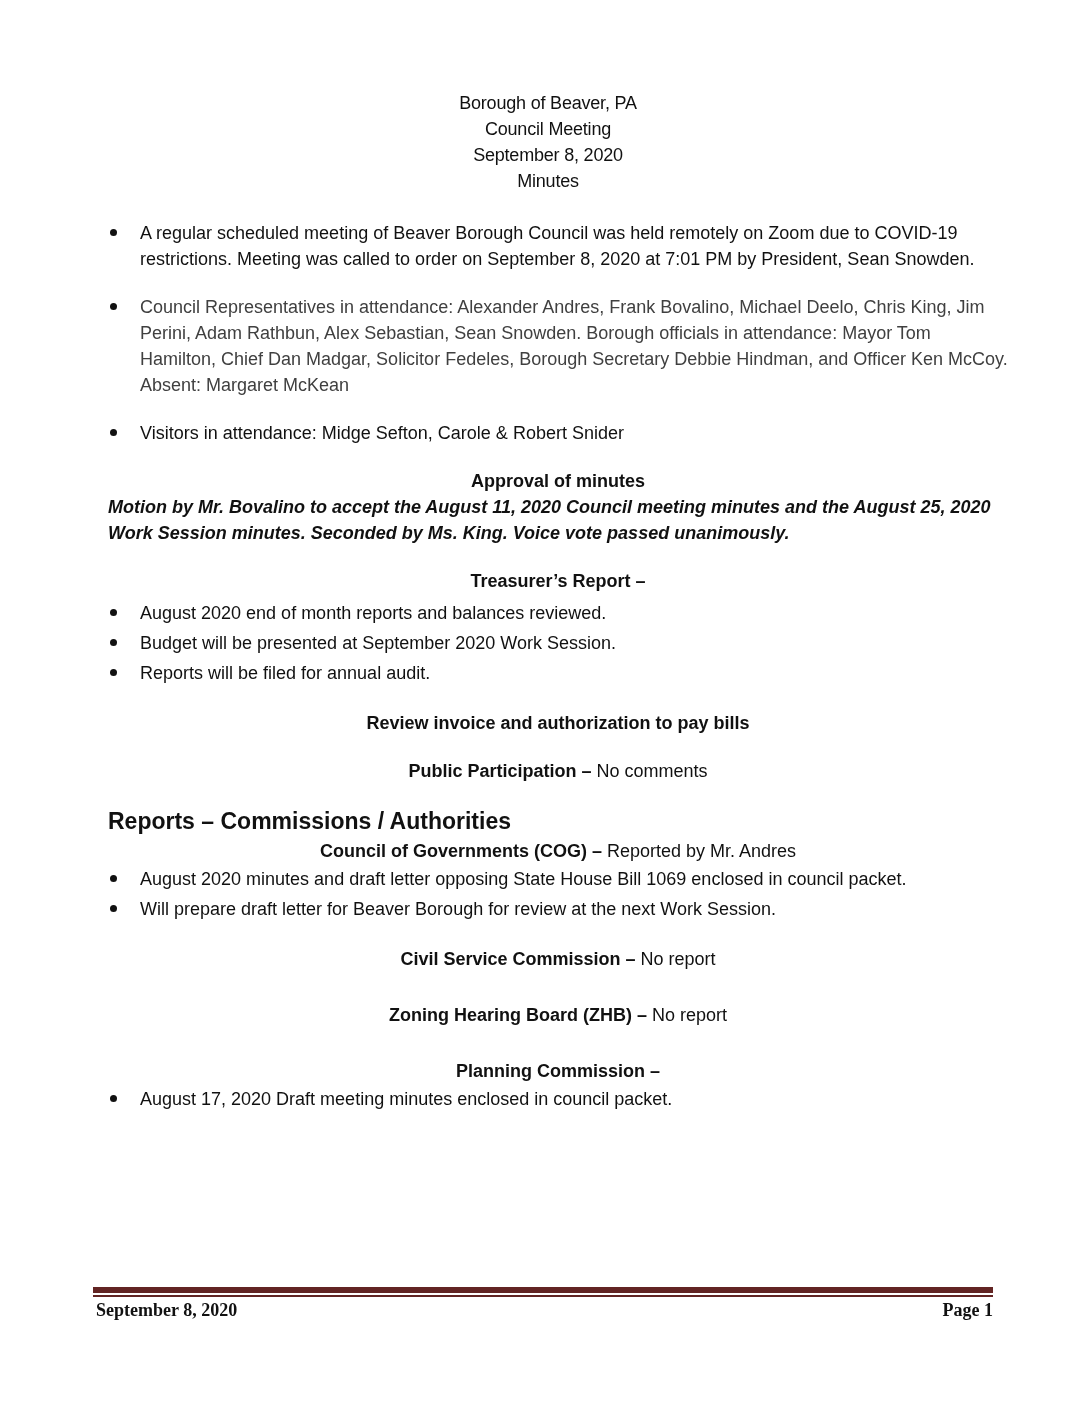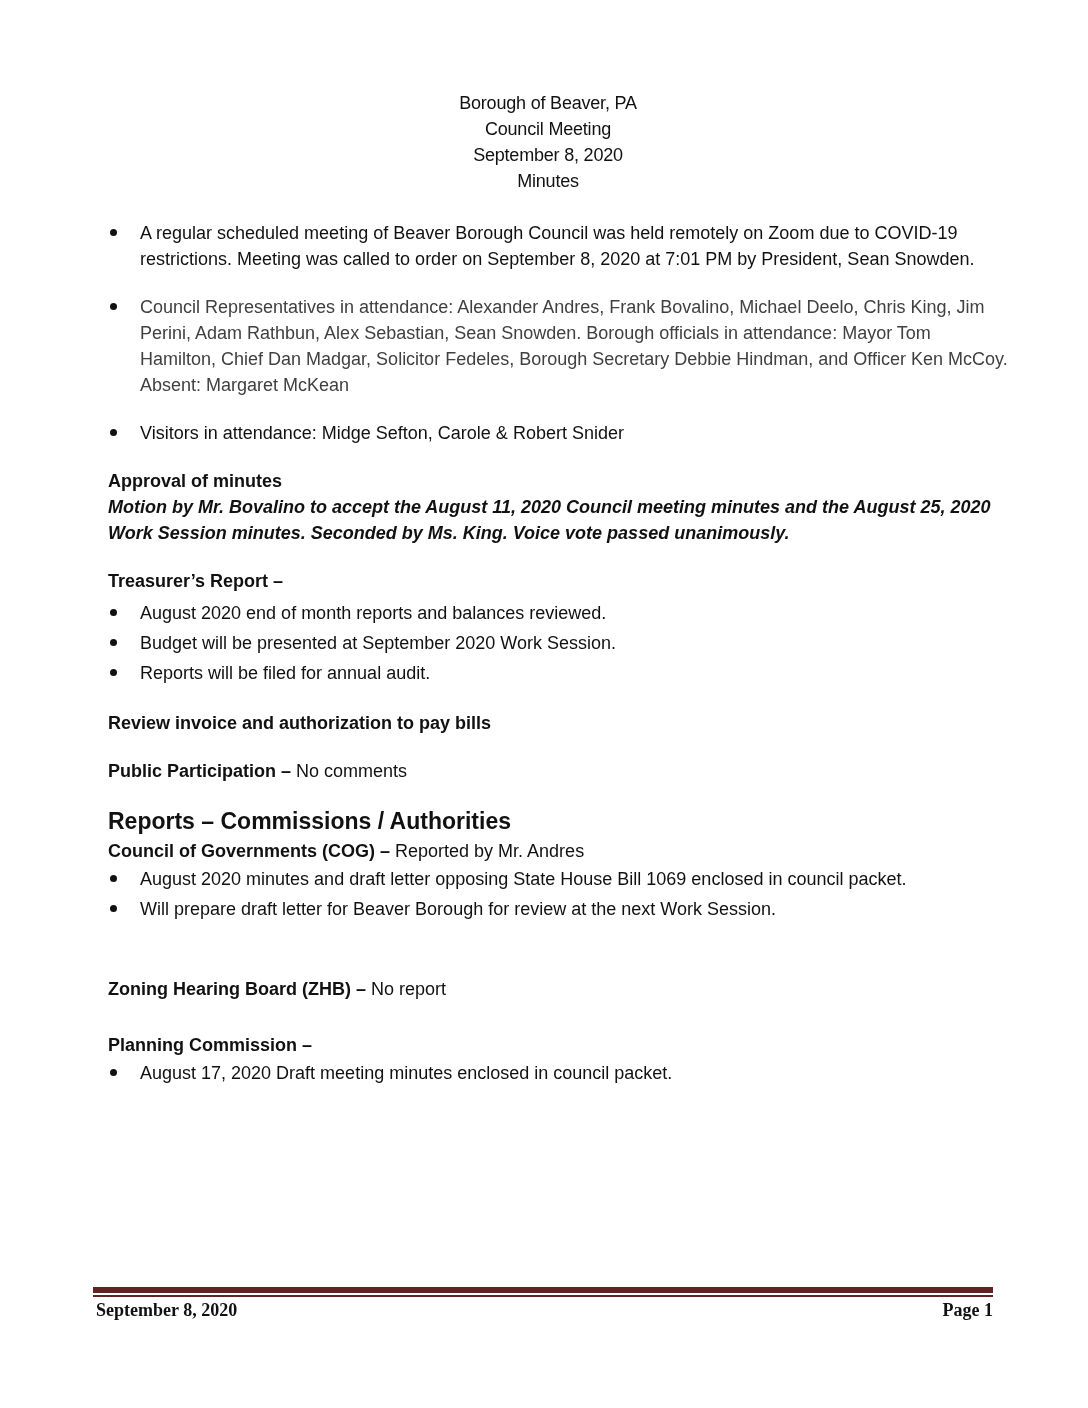--- a/index.html
+++ b/index.html
@@ -10,21 +10,21 @@
               font-size: 18px; line-height: 26px; font-weight: normal; }
     .header div { letter-spacing: -0.2px; }
     .content { position: absolute; left: 108px; top: 220px; width: 900px; font-size: 18px; }
     .bullet-row { position: relative; padding-left: 32px; line-height: 26px; }
     .bullet-row .dot { position: absolute; left: 2px; top: 0; width: 10px; }
     .dot::before { content: ""; display: inline-block; width: 7px; height: 7px; border-radius: 50%;
                    background: #111; vertical-align: middle; margin-top: -3px; }
     .para-gap { height: 22px; }
     .light { color: #404040; font-weight: normal; }
     .italic-bold { font-weight: bold; font-style: italic; line-height: 26px; }
-    .heading { font-weight: bold; line-height: 26px; }
+    .heading { font-weight: bold; line-height: 26px; text-align: center; }
     .section-title { font-weight: bold; font-size: 23px; line-height: 30px; }
     .tight { line-height: 30px; }
     .footer-rule-thick { position: absolute; left: 93px; top: 1287px; width: 900px; height: 6px; background: #622423; }
     .footer-rule-thin { position: absolute; left: 93px; top: 1295px; width: 900px; height: 2px; background: #622423; }
     .footer { position: absolute; top: 1300px; left: 96px; width: 897px; font-family: "Liberation Serif", serif;
               font-weight: bold; font-size: 18px; display: flex; justify-content: space-between; }
     .normal { font-weight: normal; }
   </style>
 </head>
 <body>
@@ -92,20 +92,23 @@
     <div class="bullet-row tight">
       <span class="dot"></span>
       <span>August 2020 minutes and draft letter opposing State House Bill 1069 enclosed in council packet.</span>
     </div>
     <div class="bullet-row tight">
       <span class="dot"></span>
       <span>Will prepare draft letter for Beaver Borough for review at the next Work Session.</span>
     </div>
     <div class="para-gap"></div>
 
+    <div class="heading">
+      <span>Civil Service Commission –</span><span class="normal"> No report</span>
+    </div>
     <div class="para-gap" style="height:30px;"></div>
 
     <div class="heading">
       <span>Zoning Hearing Board (ZHB) –</span><span class="normal"> No report</span>
     </div>
     <div class="para-gap" style="height:30px;"></div>
 
     <div class="heading">Planning Commission –</div>
     <div class="bullet-row tight">
       <span class="dot"></span>

